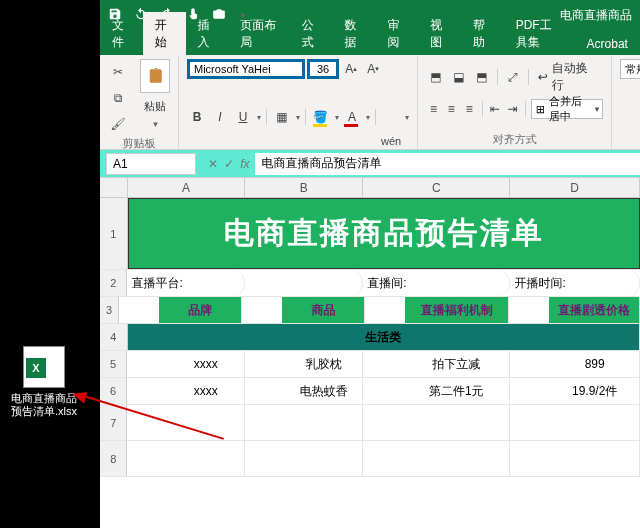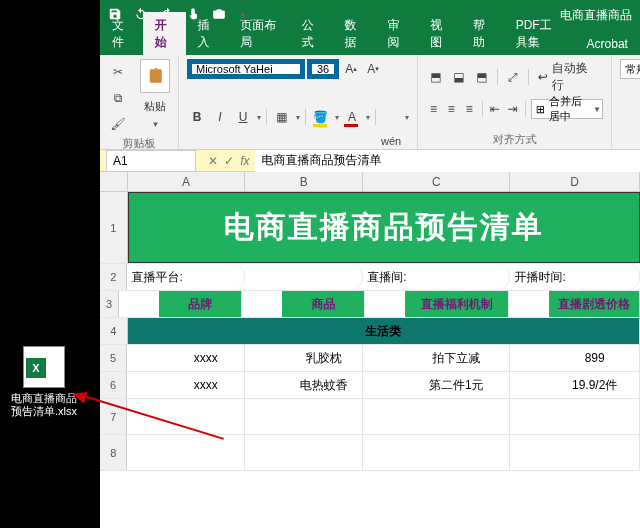--- a/index.html
+++ b/index.html
@@ -12,42 +12,42 @@
 
 .excel-window { position: absolute; left: 100px; top: 0; width: 540px; height: 528px; background: #fff; display: flex; flex-direction: column; }
 
 .title-bar { background: #0f7b3e; height: 30px; display: flex; align-items: center; color: #fff; padding: 0 8px; font-size: 11px; }
 .title-bar .qa-icons { display: flex; gap: 12px; align-items: center; }
 .title-bar .qa-icons svg { fill: #fff; }
 .title-bar .doc-title { margin-left: auto; font-size: 12px; }
 
 .tabs { background: #0f7b3e; height: 25px; display: flex; align-items: flex-end; color: #fff; font-size: 12px; }
 .tabs .tab { padding: 5px 12px 4px; cursor: pointer; }
-.tabs .tab.active { background: #f3f2f1; color: #701a75; font-weight: bold; }
+.tabs .tab.active { background: #f3f2f1; color: #000000; }
 
 .ribbon { background: #f3f2f1; border-bottom: 1px solid #d0d0d0; display: flex; height: 95px; }
 .ribbon-group { border-right: 1px solid #d8d8d8; padding: 4px 8px 2px; display: flex; flex-direction: column; justify-content: space-between; }
 .ribbon-group .group-label { text-align: center; font-size: 11px; color: #666; margin-top: 2px; }
 .ribbon-controls { display: flex; gap: 6px; align-items: flex-start; }
 .paste-big { display: flex; flex-direction: column; align-items: center; gap: 6px; margin-left: 6px; }
 .paste-rect { width: 30px; height: 34px; border: 1px solid #c0c0c0; background: #fff; position: relative; display:flex;align-items:center;justify-content:center; }
 .clip-col { display: flex; flex-direction: column; gap: 6px; align-items: center; padding-top: 3px; }
 
-.font-box select, .font-box input { border: 5px solid #0369a1; font-size: 11px; height: 20px; background: #fff; }
+.font-box select, .font-box input { border: 3px solid #0369a1; font-size: 11px; height: 20px; background: #fff; }
 .font-row { display: flex; gap: 2px; margin-bottom: 4px; }
 .btn-row { display: flex; gap: 3px; align-items: center; }
 .tool-btn { width: 20px; height: 20px; display: flex; align-items: center; justify-content: center; font-size: 12px; cursor: pointer; color: #444; }
 .tool-sep { width: 1px; height: 16px; background: #ccc; margin: 0 2px; }
 .small-text { font-size: 11px; margin-top: 48px; }
 
 .align-group .align-rows { display: flex; flex-direction: column; gap: 4px; }
 .combo { border: 1px solid #bbb; font-size: 11px; height: 20px; padding: 0 16px 0 4px; background: #fff; display:flex;align-items:center;gap:4px; position:relative;}
 .combo::after{content:"▾";position:absolute;right:3px;font-size:9px;color:#555;}
 
-.formula-bar { display: flex; align-items: center; border-bottom: 1px solid #d0d0d0; height: 22px; background: #fef9c3; }
+.formula-bar { display: flex; align-items: center; border-bottom: 1px solid #d0d0d0; height: 28px; background: #5eead4; }
 .name-box { width: 90px; border: 1px solid #ccc; margin: 3px 6px; padding: 2px 6px; font-size: 12px; height: 22px; }
 .fb-btns { display: flex; gap: 6px; padding: 0 6px; color: #777; font-size: 12px; }
 .fb-btns span{cursor:pointer;}
 .formula-input { flex: 1; border: none; padding: 2px 6px; font-size: 12px; height: 22px; outline: none; }
 
 .grid-area { flex: 1; overflow: hidden; background: #fff; position: relative; }
 .col-headers { display: flex; height: 20px; background: #f0f0f0; border-bottom: 1px solid #ccc; font-size: 12px; color: #555; }
 .corner { width: 28px; border-right: 1px solid #ccc; background: #f0f0f0; }
 .col-h { border-right: 1px solid #ccc; text-align: center; line-height: 20px; cursor: pointer; }
 .col-A{width:120px;} .col-B{width:120px;} .col-C{width:150px;} .col-D{width:132px;}

